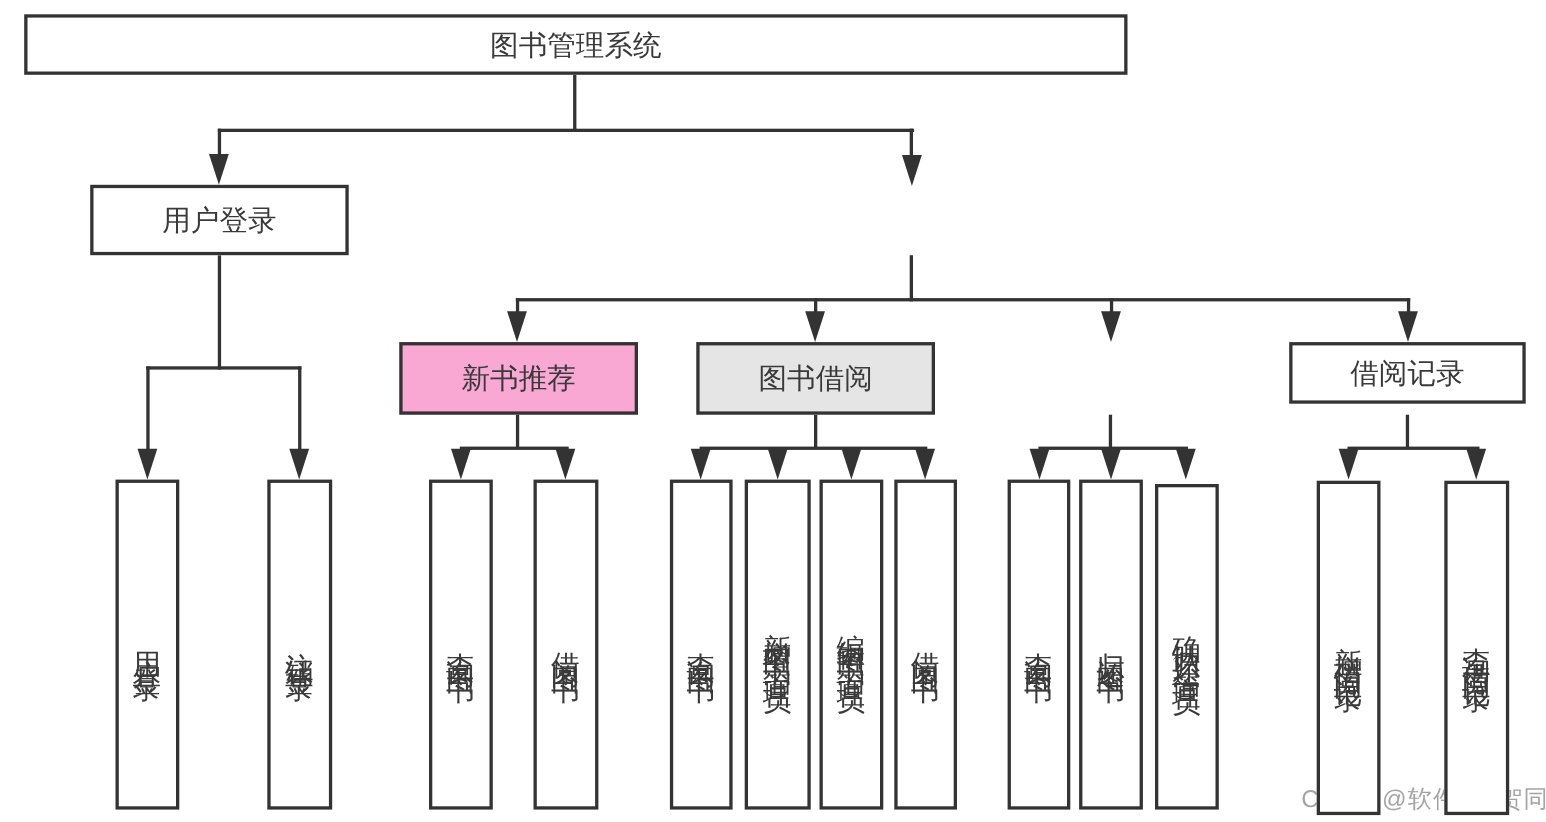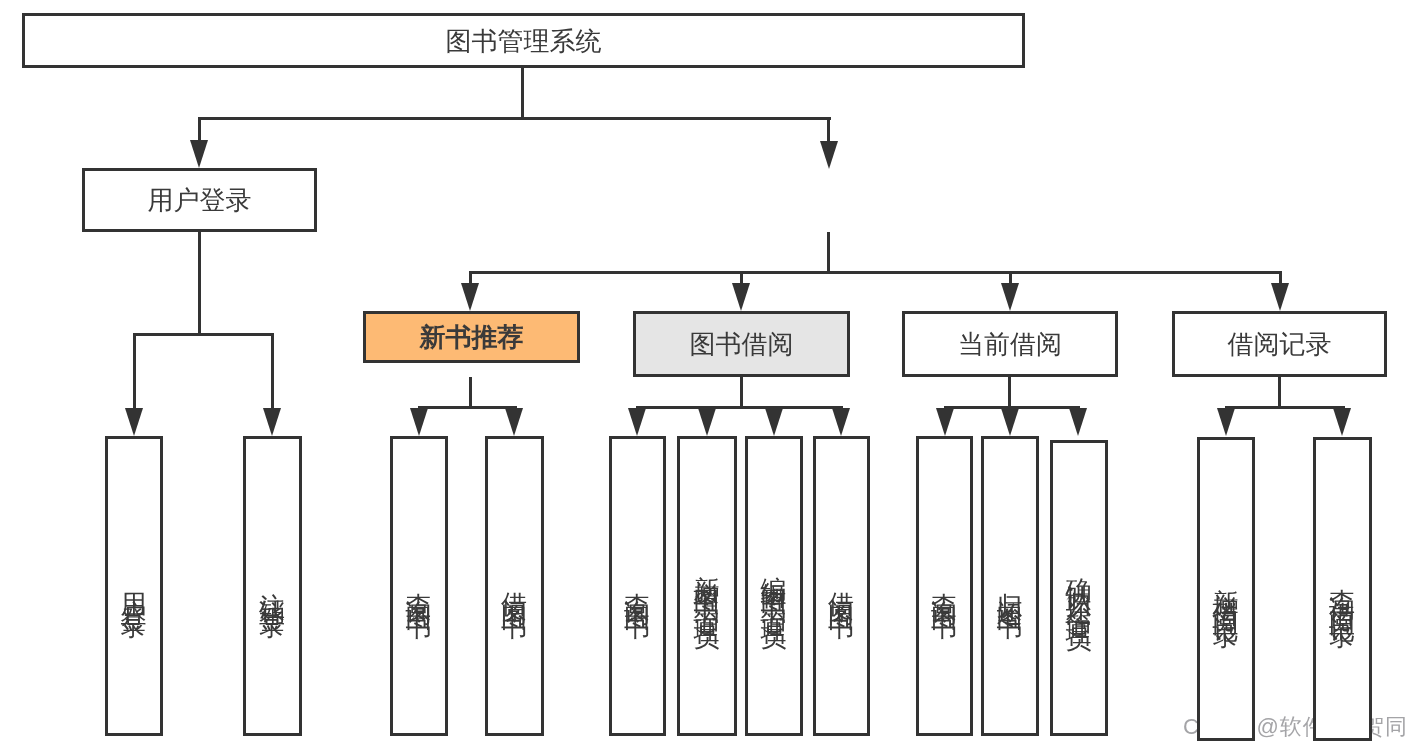--- a/index.html
+++ b/index.html
@@ -96,30 +96,27 @@
     <div class="arrowhead" style="left: 1001px; top: 408px; border-top-color: rgb(51, 51, 51);"></div>
     <div class="arrowhead" style="left: 1069px; top: 408px; border-top-color: rgb(51, 51, 51);"></div>
     <div class="arrowhead" style="left: 1217px; top: 408px; border-top-color: rgb(51, 51, 51);"></div>
     <div class="arrowhead" style="left: 1333px; top: 408px; border-top-color: rgb(51, 51, 51);"></div>
     <div class="node" style="left: 22px; top: 13px; width: 1003px; height: 55px; border-color: rgb(51, 51, 51); background: rgb(255, 255, 255); color: rgb(58, 58, 58);">
       <span class="label">图书管理系统</span>
     </div>
     <div class="node" style="left: 82px; top: 168px; width: 235px; height: 64px; border-color: rgb(51, 51, 51); background: rgb(255, 255, 255); color: rgb(58, 58, 58);">
       <span class="label">用户登录</span>
     </div>
-    <div class="node" style="left: 363px; top: 311px; width: 217px; height: 52px; border-color: rgb(51, 51, 51); background: #fdba74; color: rgb(58, 58, 58); font-weight: bold;">
+    <div class="node" style="left: 363px; top: 311px; width: 217px; height: 66px; border-color: rgb(51, 51, 51); background: #f9a8d4; color: rgb(58, 58, 58);">
       <span class="label">新书推荐</span>
     </div>
     <div class="node" style="left: 633px; top: 311px; width: 217px; height: 66px; border-color: rgb(51, 51, 51); background: #e5e5e5; color: rgb(58, 58, 58);">
       <span class="label">图书借阅</span>
     </div>
-    <div class="node" style="left: 902px; top: 311px; width: 216px; height: 66px; border-color: rgb(51, 51, 51); background: rgb(255, 255, 255); color: rgb(58, 58, 58);">
-      <span class="label">当前借阅</span>
-    </div>
-    <div class="node" style="left: 1172px; top: 311px; width: 215px; height: 66px; border-color: rgb(51, 51, 51); background: rgb(255, 255, 255); color: rgb(58, 58, 58);">
+    <div class="node" style="left: 1172px; top: 311px; width: 215px; height: 56px; border-color: rgb(51, 51, 51); background: rgb(255, 255, 255); color: rgb(58, 58, 58);">
       <span class="label">借阅记录</span>
     </div>
     <div class="node v" style="left: 105px; top: 436px; width: 58px; height: 300px; border-color: rgb(51, 51, 51); background: rgb(255, 255, 255); color: rgb(58, 58, 58);">
       <span class="label">用户登录</span>
     </div>
     <div class="node v" style="left: 243px; top: 436px; width: 59px; height: 300px; border-color: rgb(51, 51, 51); background: rgb(255, 255, 255); color: rgb(58, 58, 58);">
       <span class="label">注销登录</span>
     </div>
     <div class="node v" style="left: 390px; top: 436px; width: 58px; height: 300px; border-color: rgb(51, 51, 51); background: rgb(255, 255, 255); color: rgb(58, 58, 58);">
       <span class="label">查询图书</span>

